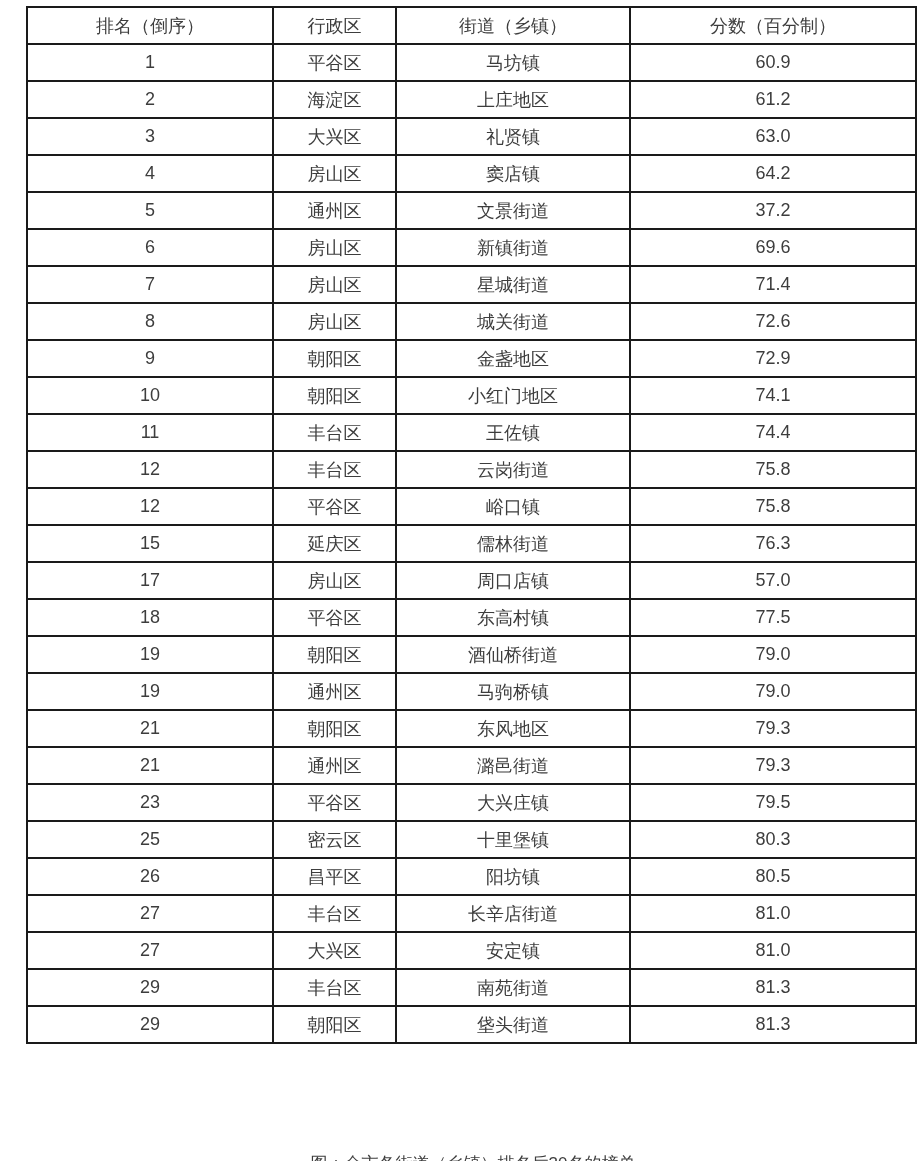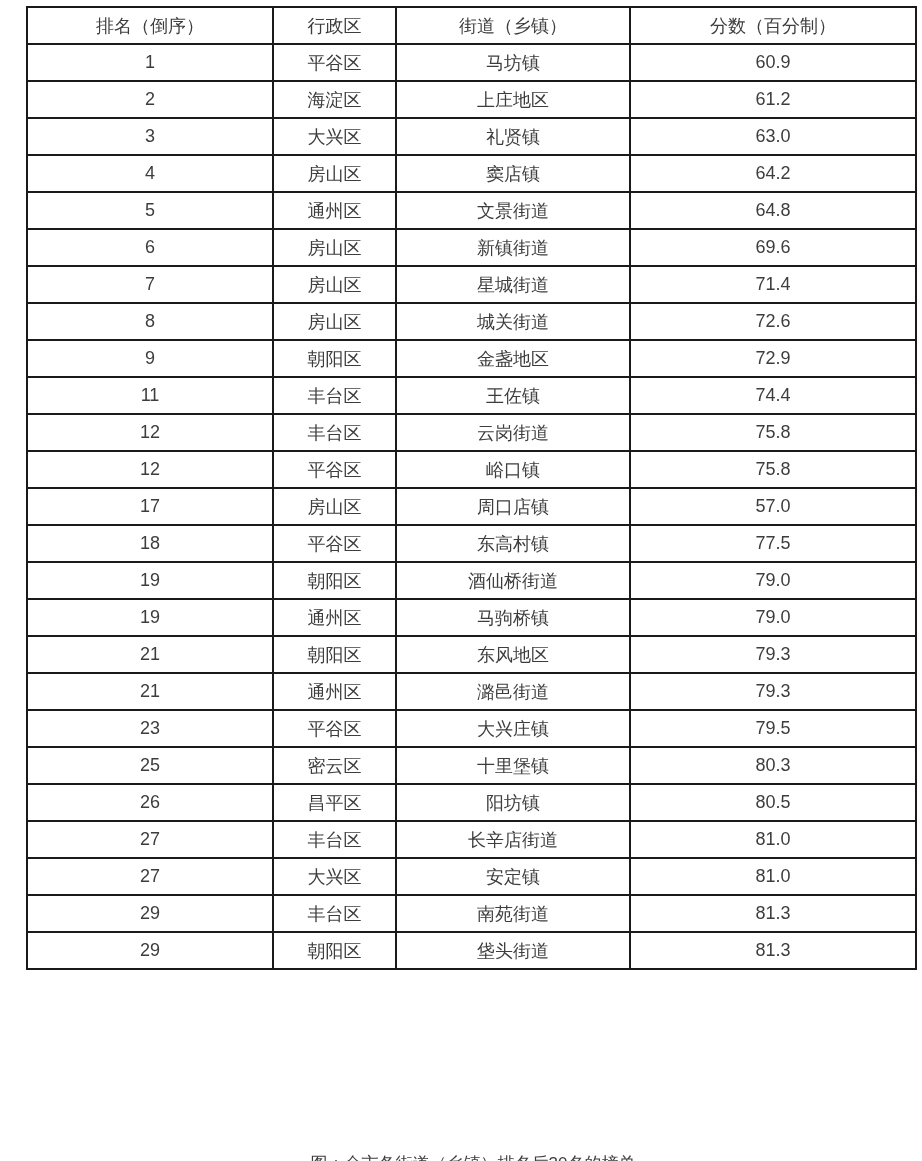--- a/index.html
+++ b/index.html
@@ -92,21 +92,21 @@
         <tr>
           <td>4</td>
           <td>房山区</td>
           <td>窦店镇</td>
           <td>64.2</td>
         </tr>
         <tr>
           <td>5</td>
           <td>通州区</td>
           <td>文景街道</td>
-          <td>64.8</td>
+          <td>37.2</td>
         </tr>
         <tr>
           <td>6</td>
           <td>房山区</td>
           <td>新镇街道</td>
           <td>69.6</td>
         </tr>
         <tr>
           <td>7</td>
           <td>房山区</td>
@@ -119,36 +119,48 @@
           <td>城关街道</td>
           <td>72.6</td>
         </tr>
         <tr>
           <td>9</td>
           <td>朝阳区</td>
           <td>金盏地区</td>
           <td>72.9</td>
         </tr>
         <tr>
+          <td>10</td>
+          <td>朝阳区</td>
+          <td>小红门地区</td>
+          <td>74.1</td>
+        </tr>
+        <tr>
           <td>11</td>
           <td>丰台区</td>
           <td>王佐镇</td>
           <td>74.4</td>
         </tr>
         <tr>
           <td>12</td>
           <td>丰台区</td>
           <td>云岗街道</td>
           <td>75.8</td>
         </tr>
         <tr>
           <td>12</td>
           <td>平谷区</td>
           <td>峪口镇</td>
           <td>75.8</td>
+        </tr>
+        <tr>
+          <td>15</td>
+          <td>延庆区</td>
+          <td>儒林街道</td>
+          <td>76.3</td>
         </tr>
         <tr>
           <td>17</td>
           <td>房山区</td>
           <td>周口店镇</td>
           <td>57.0</td>
         </tr>
         <tr>
           <td>18</td>
           <td>平谷区</td>

